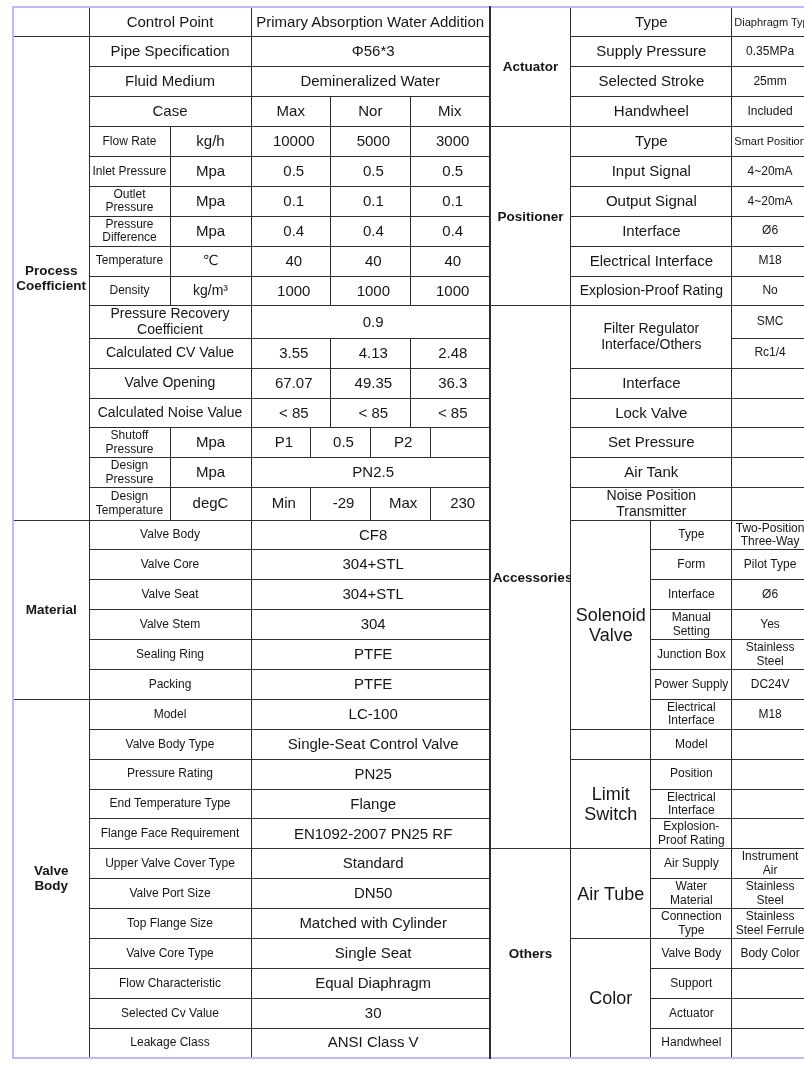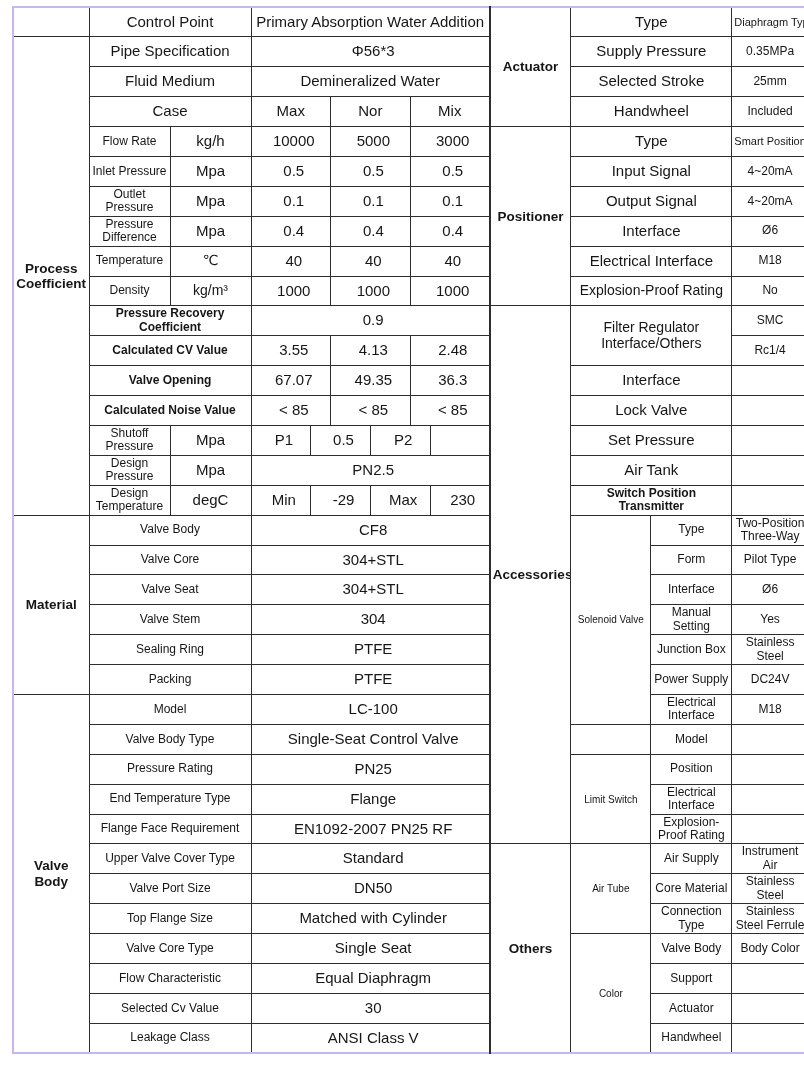--- a/index.html
+++ b/index.html
@@ -1,25 +1,25 @@
 <!DOCTYPE html>
 <html><head>
 <meta charset="utf-8">
 <style>
   html,body{margin:0;padding:0;background:#ffffff;}
   body{width:804px;height:1065px;position:relative;font-family:"Liberation Sans","DejaVu Sans",sans-serif;color:#161616;}
   table.spec{border-collapse:collapse;table-layout:fixed;position:absolute;left:12px;top:6px;width:795px;border:2px solid #c4b5fd;}
   td{border:1px solid #2e2e2e;text-align:center;vertical-align:middle;padding:0 2px;line-height:1.12;overflow:hidden;font-size:13px;}
   tr{height:29.9px;}
   .grp{font-weight:700;font-size:13.5px;}
-  .sub{font-size:10px;}
+  .sub{font-size:18px;}
   .lbl15{font-size:15px;}
   .val{font-size:15px;padding-left:8px;}
   .f14{font-size:14px;}
-  .f13{font-size:12px;font-weight:bold;}
+  .f13{font-size:14px;}
   .f12{font-size:12px;}
   .rv{font-size:12px;margin-left:38px;}
   .xs{font-size:11px;white-space:nowrap;}
   .divL{border-left-width:2px;}
 </style>
 </head>
 <body>
 
 <table class="spec">
   <colgroup>
@@ -192,21 +192,21 @@
     <td class="rv"></td>
   </tr>
 
   <tr>
     <td class="f12">Design Temperature</td>
     <td class="lbl15">degC</td>
     <td colspan="3" class="val">Min</td>
     <td colspan="3" class="val">-29</td>
     <td colspan="3" class="val">Max</td>
     <td colspan="3" class="val">230</td>
-    <td colspan="2" class="f13">Switch Position Transmitter</td>
+    <td colspan="2" class="f13">Noise Position Transmitter</td>
     <td class="rv"></td>
   </tr>
 
   <tr>
     <td rowspan="6" class="grp">Material</td>
     <td colspan="2" class="f12">Valve Body</td>
     <td colspan="12" class="val">CF8</td>
     <td rowspan="7" class="sub">Solenoid Valve</td>
     <td class="f12">Type</td>
     <td class="rv">Two-Position Three-Way</td>
@@ -290,21 +290,21 @@
     <td colspan="12" class="val">Standard</td>
     <td rowspan="7" class="grp divL">Others</td>
     <td rowspan="3" class="sub">Air Tube</td>
     <td class="f12">Air Supply</td>
     <td class="rv">Instrument Air</td>
   </tr>
 
   <tr>
     <td colspan="2" class="f12">Valve Port Size</td>
     <td colspan="12" class="val">DN50</td>
-    <td class="f12">Core Material</td>
+    <td class="f12">Water Material</td>
     <td class="rv">Stainless Steel</td>
   </tr>
 
   <tr>
     <td colspan="2" class="f12">Top Flange Size</td>
     <td colspan="12" class="val">Matched with Cylinder</td>
     <td class="f12">Connection Type</td>
     <td class="rv">Stainless Steel Ferrule</td>
   </tr>
 

